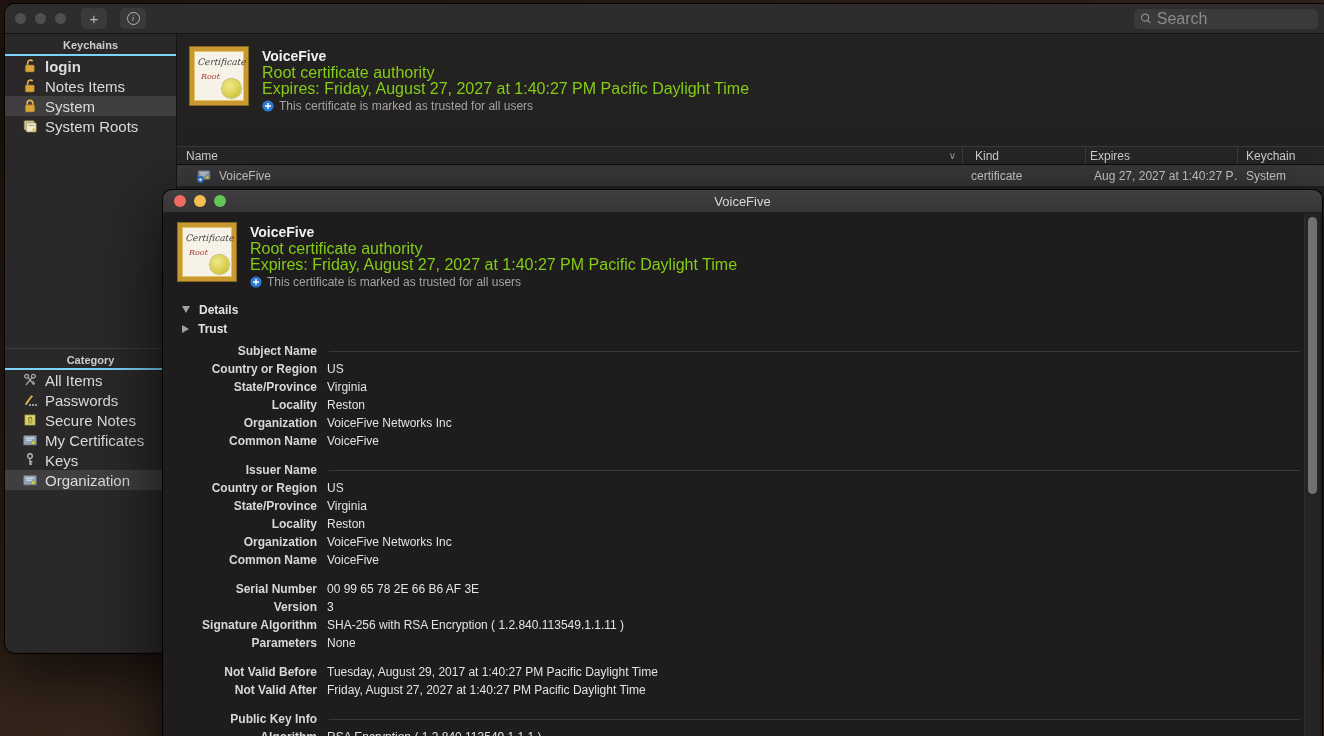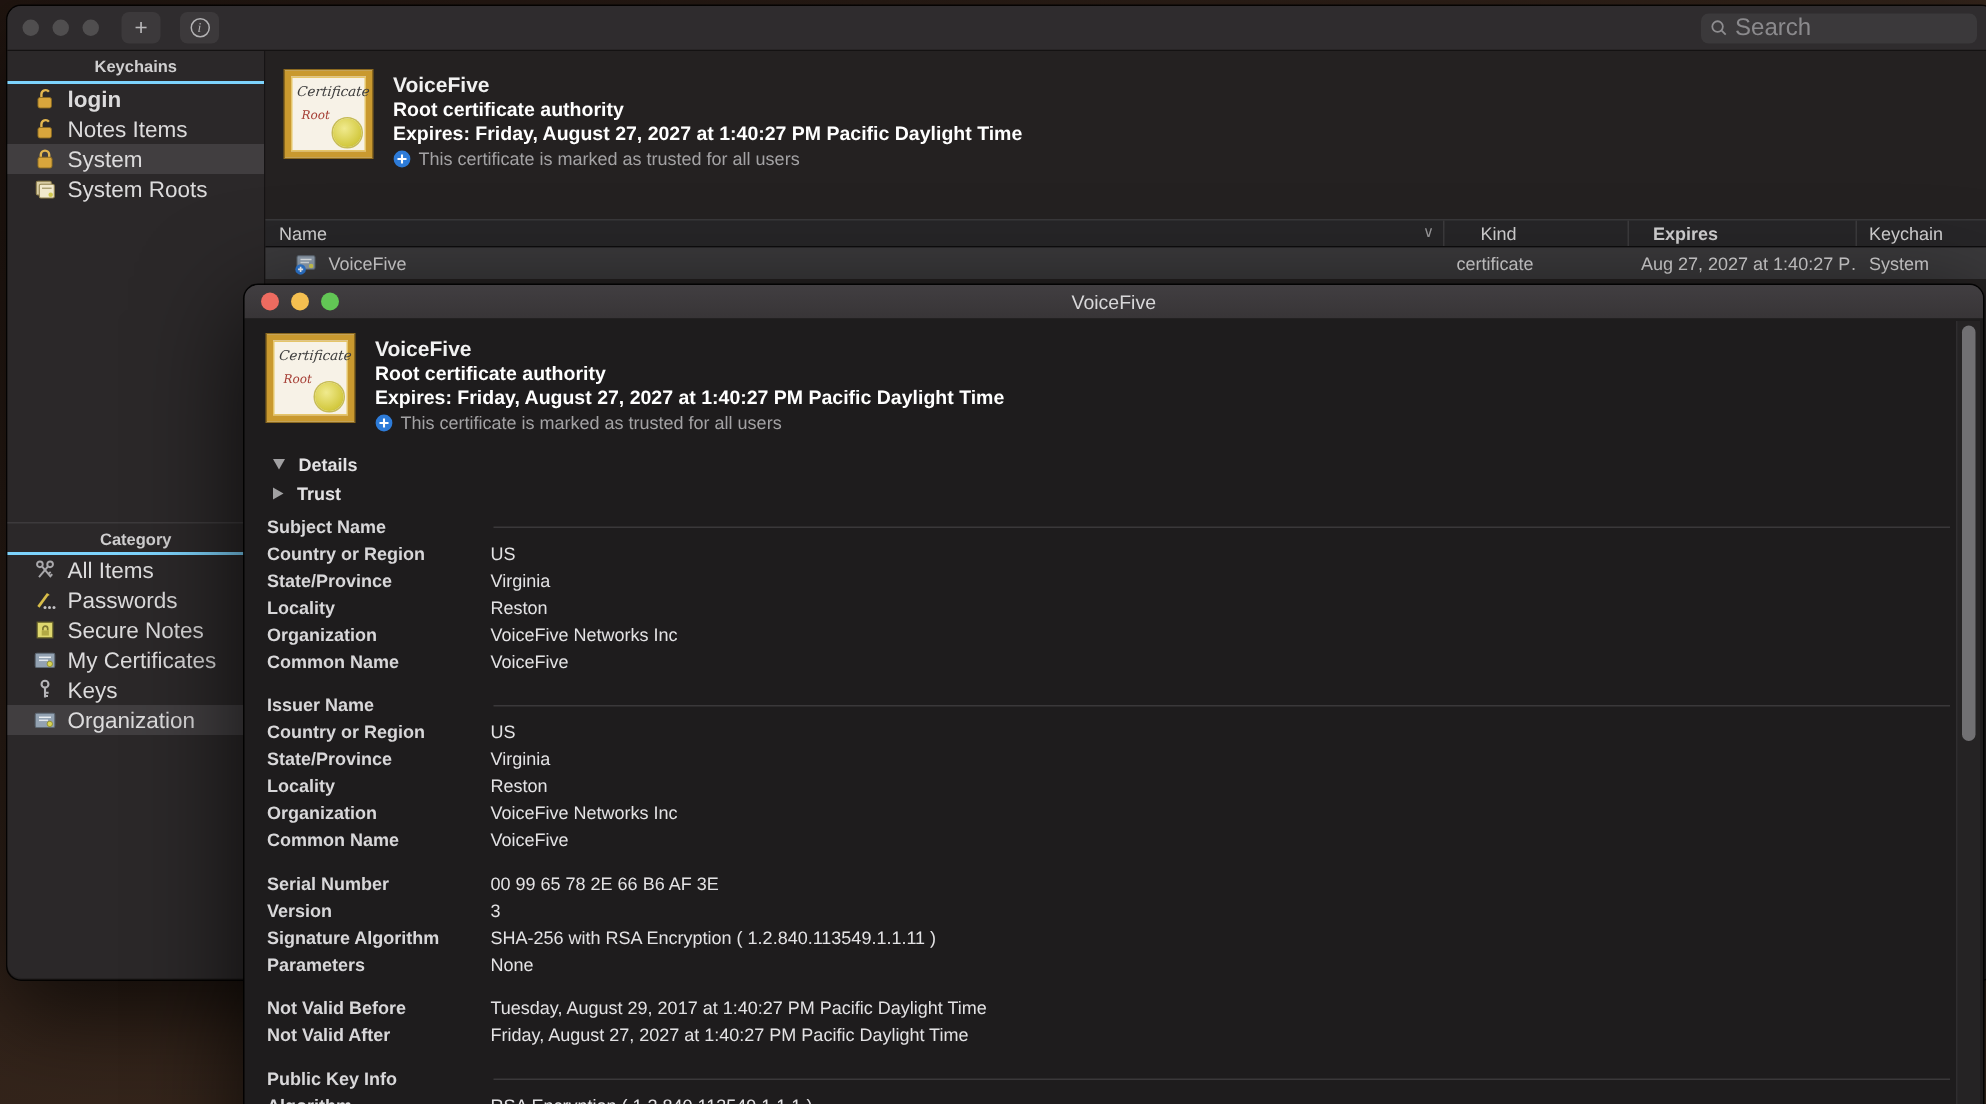--- a/index.html
+++ b/index.html
@@ -83,35 +83,35 @@
     position:absolute; left:7px; top:21px; font-family:"DejaVu Serif","Liberation Serif",serif;
     font-style:italic; font-size:8px; color:#a53d34;
   }
   .cert-seal {
     position:absolute; right:3px; bottom:3px; width:19px; height:19px; border-radius:50%;
     background:radial-gradient(circle at 40% 35%, #f0ea8e, #d3c93f 70%, #b3a72e);
     box-shadow:0 0 0 1px #c6bb55;
   }
   .cert-info { padding-top:1px; }
   .c-name { font-size:14px; font-weight:bold; color:#f1f1f1; line-height:17px; }
-  .c-line { font-size:13px; color:#ffffff; line-height:16px;font-weight:bold; }
+  .c-line { font-size:16px; color:#84cc16; line-height:16px; }
   .c-trust { display:flex; align-items:center; gap:5px; font-size:12px; color:#a3a2a4; line-height:16px; margin-top:1px; }
 
   .content .cert-header { padding:13px 0 0 13px; }
 
   
   .cert-table { position:absolute; top:112px; left:0; right:0; font-size:12px; }
   .thead {
     height:19px; display:flex; align-items:center; background:#272628;
     border-top:1px solid #39383a; border-bottom:1px solid #0e0d0e; color:#d3d2d3;
   }
   .th { display:flex; align-items:center; height:100%; }
   .th-name { width:785px; padding-left:9px; }
-  .th-kind { width:123px; border-left:1px solid #3c3b3d; padding-left:24px; }
-  .th-expires { width:152px; border-left:1px solid #3c3b3d; padding-left:16px;font-weight:bold; }
+  .th-kind { width:123px; border-left:1px solid #3c3b3d; padding-left:12px; }
+  .th-expires { width:152px; border-left:1px solid #3c3b3d; padding-left:4px; }
   .th-keychain { flex:1; border-left:1px solid #3c3b3d; padding-left:8px; }
   .sort-ind { margin-left:auto; margin-right:6px; color:#9b9a9c; font-size:10px; }
   .trow { height:21px; display:flex; align-items:center; background:#3b3a3c; color:#d8d7d8; }
   .td { height:100%; display:flex; align-items:center; overflow:hidden; white-space:nowrap; }
   .td-name { width:785px; padding-left:19px; gap:7px; }
   .td-kind { width:123px; padding-left:9px; }
   .td-expires { width:152px; padding-left:9px; }
   .td-keychain { flex:1; padding-left:9px; }
 
   
@@ -135,21 +135,21 @@
   .dw-body .cert-header { margin-bottom:10px; }
 
   .disc-row { display:flex; align-items:center; height:19px; padding-left:4px; gap:9px;
     font-weight:bold; color:#e2e1e3; }
   .tri-right { width:0; height:0; border-left:7px solid #a1a0a2; border-top:4.5px solid transparent; border-bottom:4.5px solid transparent; }
   .tri-down { width:0; height:0; border-top:7px solid #a1a0a2; border-left:4.5px solid transparent; border-right:4.5px solid transparent; }
 
   .fields-wrap { margin-top:4px; width:1122px; }
   .fgroup { margin-bottom:11px; }
   .frow { display:flex; align-items:center; height:18px; }
-  .flbl { width:139px; font-weight:bold; color:#d8d7d9; flex:0 0 auto; }
+  .flbl { width:139px; text-align:right; font-weight:bold; color:#d8d7d9; flex:0 0 auto; }
   .fval { margin-left:10px; color:#e3e2e4; white-space:nowrap; }
   .rule { flex:1; height:1px; background:#3a383a; margin-left:12px; }
 
   .dw-scrollbar {
     position:absolute; right:2px; top:24px; bottom:0; width:16px;
     background:#252324; border-left:1px solid #2f2d2f;
   }
   .dw-thumb {
     position:absolute; top:3px; left:3px; width:9px; height:277px;
     background:#717073; border-radius:5px;

